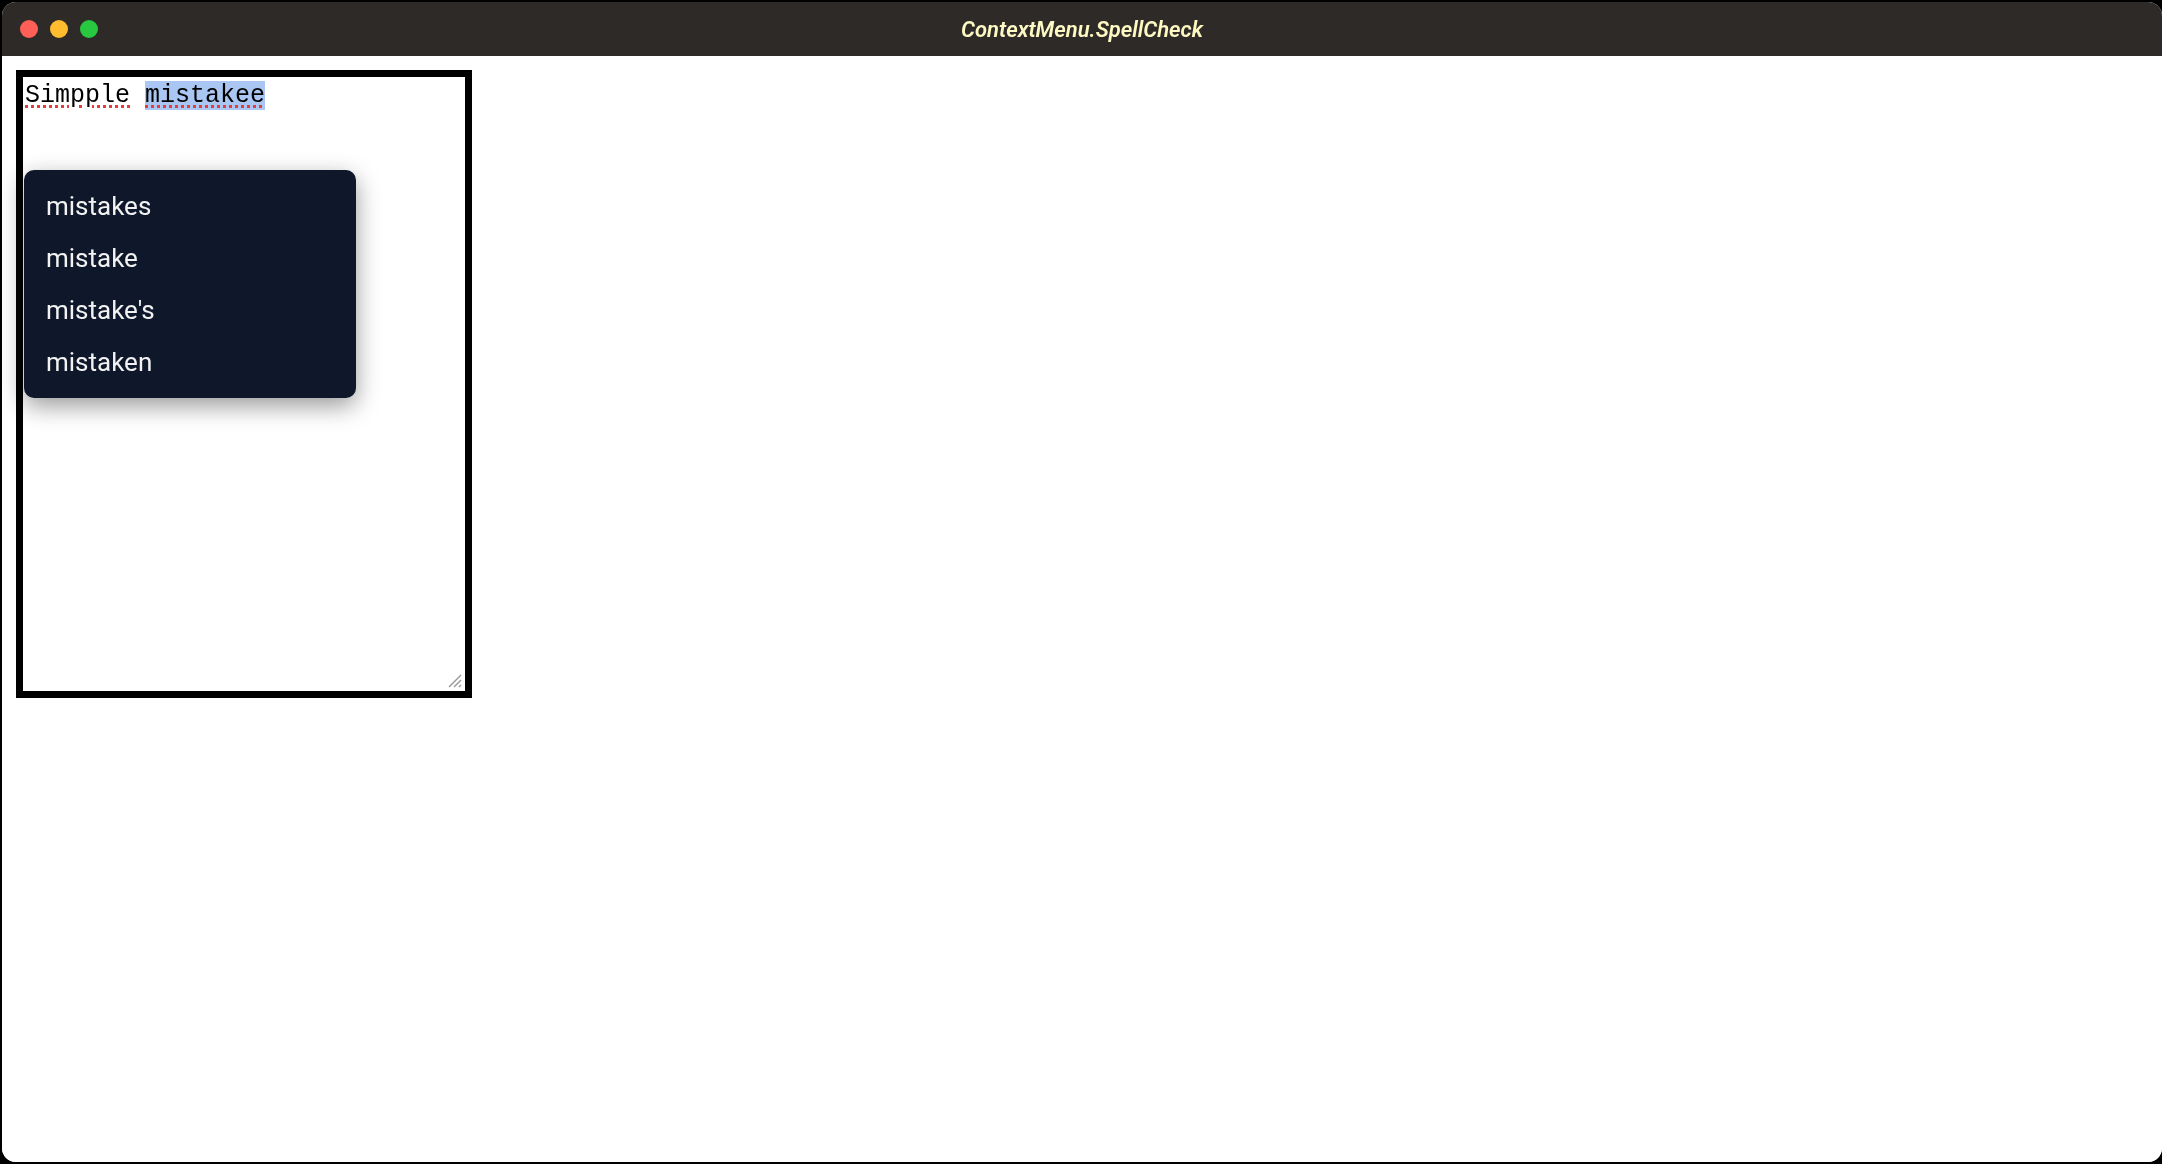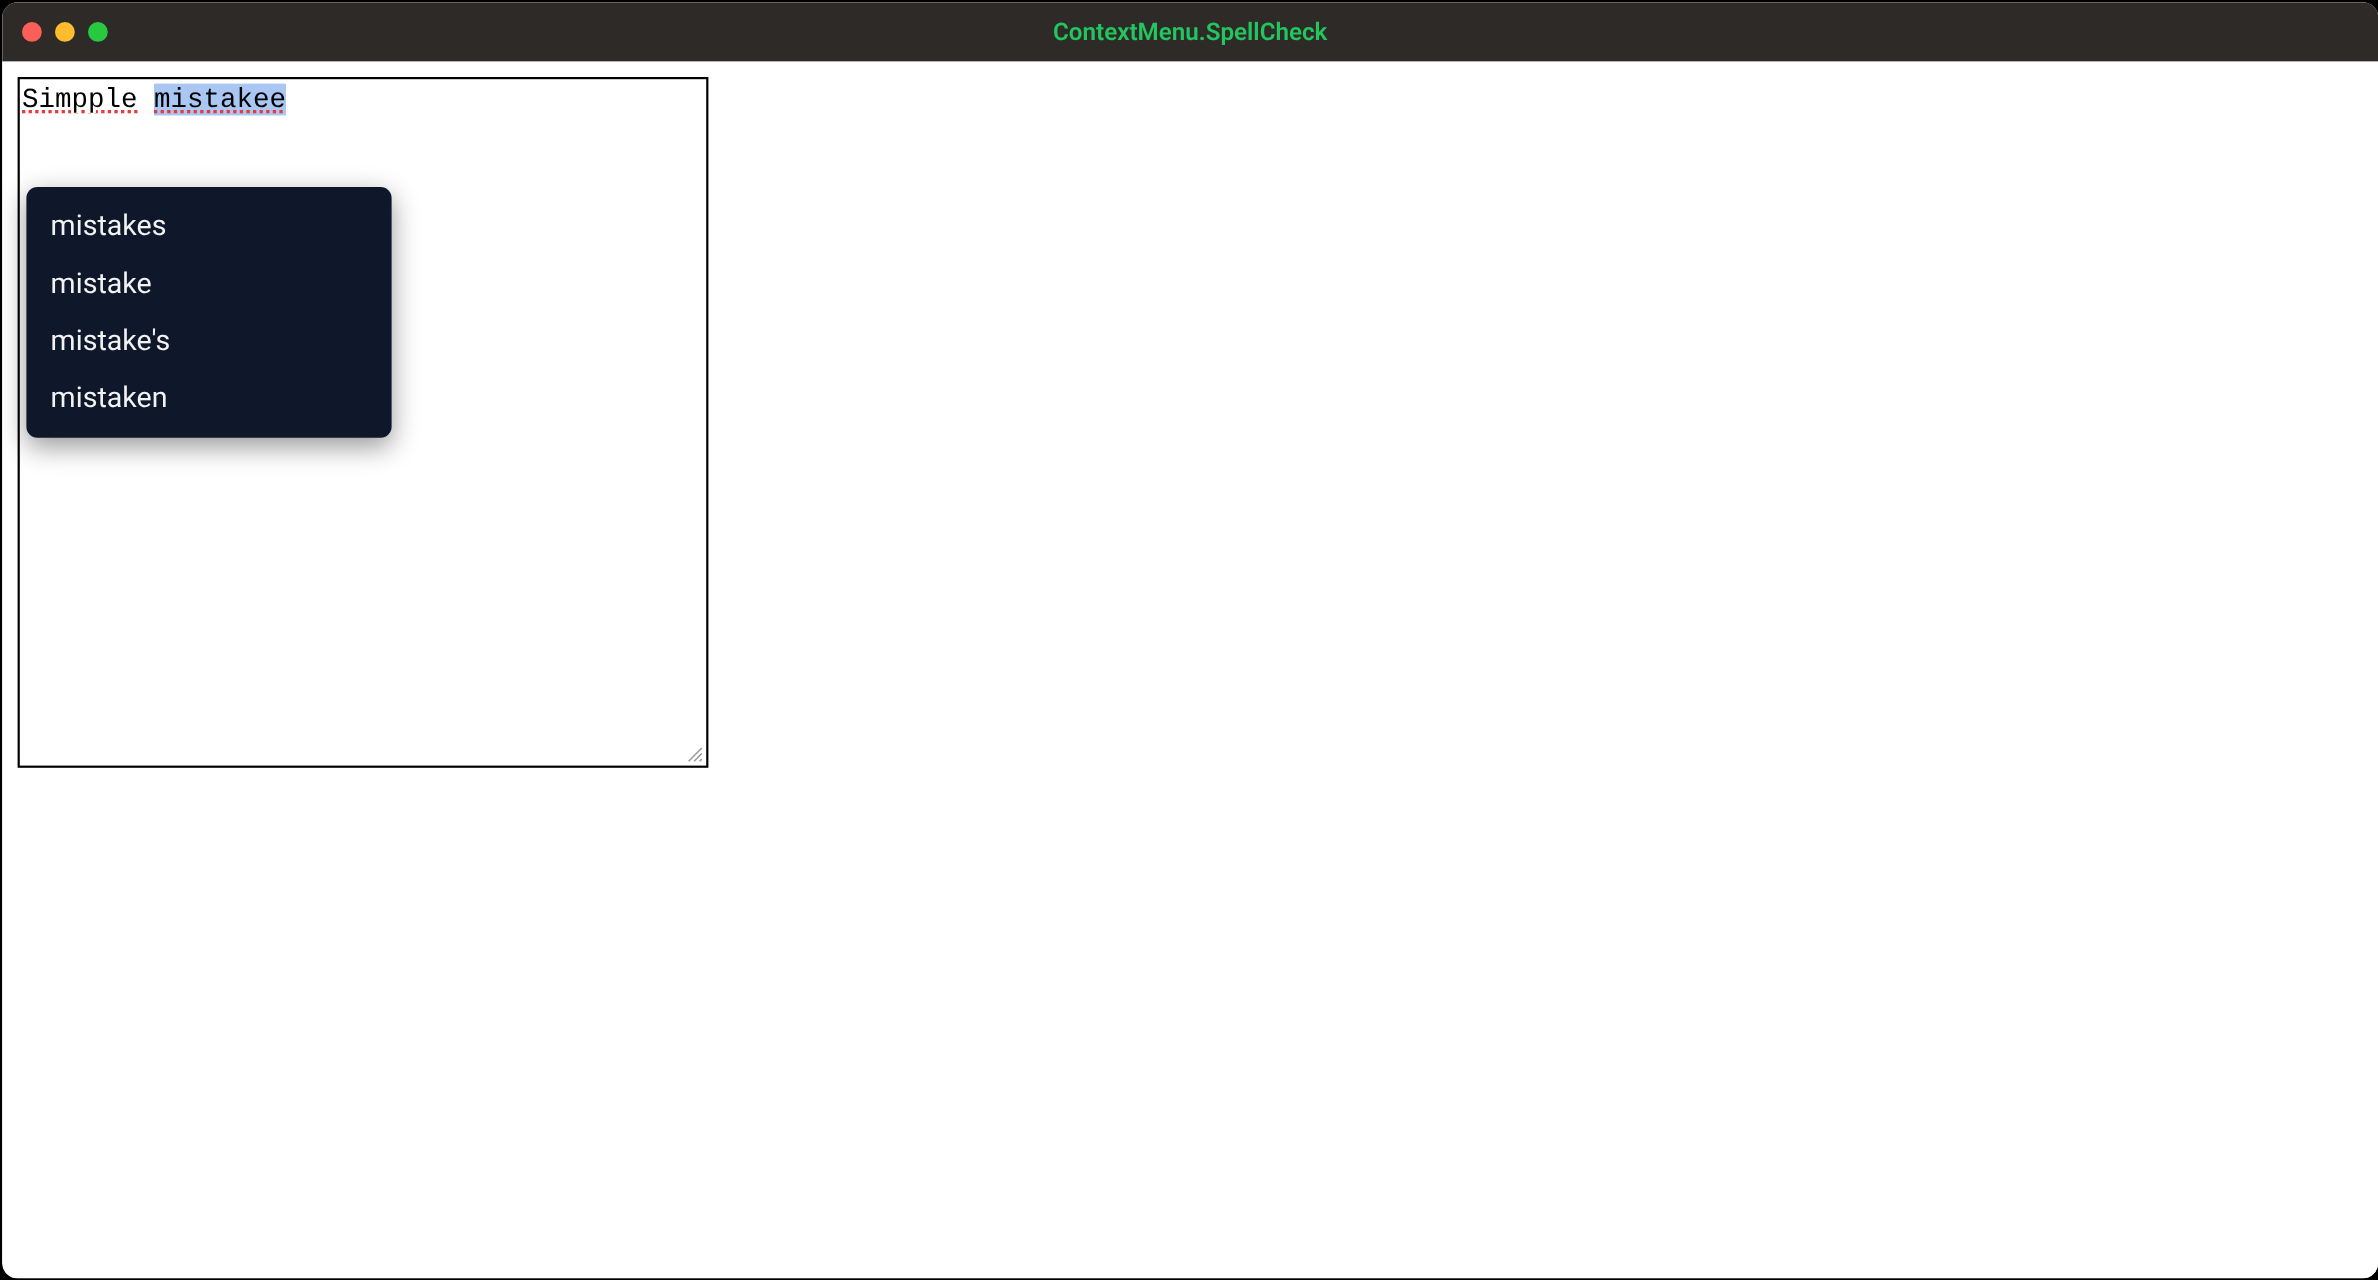--- a/index.html
+++ b/index.html
@@ -50,37 +50,38 @@
     }
 
     .tl-close { background: #ff5f57; }
     .tl-min { background: #febc2e; }
     .tl-max { background: #28c840; }
 
     .window-title {
       position: absolute;
       left: 50%;
       transform: translateX(-50%);
-      color: #22c55e;
+      color: #fef9c3;
       font-size: 22px;
       font-weight: 600;
+      font-style: italic;
     }
 
     .content-area {
       flex: 1;
       background: #fff;
       padding: 14px;
       position: relative;
     }
 
     .textarea-container {
       position: relative;
-      width: 628px;
+      width: 456px;
       height: 628px;
-      border: 2px solid #000000;
+      border: 7px solid #000000;
       background: #fff;
     }
 
     .textarea-content {
       padding: 4px 0 0 2px;
       font-family: "Courier New", Courier, monospace;
       font-size: 25px;
       line-height: 1.2;
       white-space: pre;
     }

